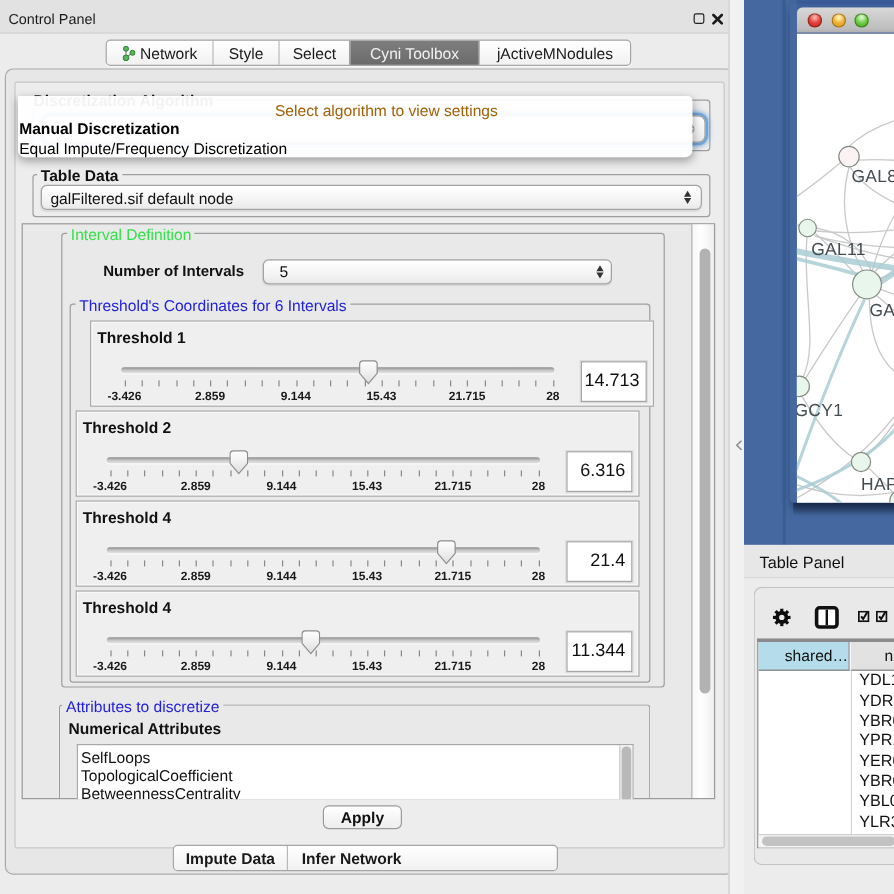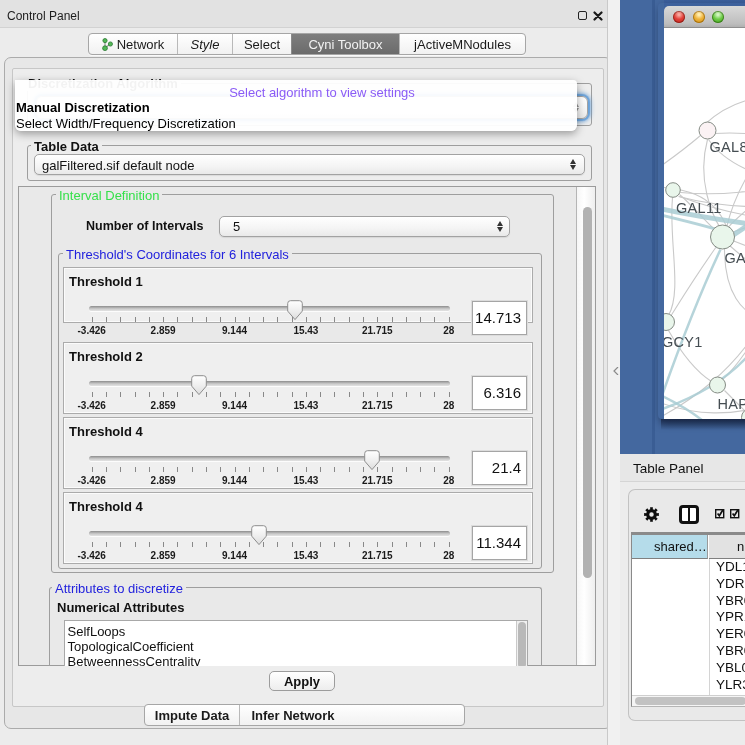--- a/index.html
+++ b/index.html
@@ -37,21 +37,21 @@
 <div class="abs" style="left:88px; top:33px; width:438px; height:22px; display:flex; background:linear-gradient(#ffffff,#f1f1f1); border:1px solid #a6a6a6; border-radius:4px; box-shadow:0 1px 0 rgba(255,255,255,0.7);">
   <div class="seg" style="width:88px; border-left:none;">
     <svg width="11" height="13" viewBox="0 0 11 13" style="margin-right:4px;">
         <path d="M3 3 L3 10 M3.8 9.3 L7.6 6.6" stroke="#8a8a8a" stroke-width="1.1" fill="none"></path>
         <circle cx="3" cy="2.6" r="2.1" fill="#53b857" stroke="#2c7a33" stroke-width="0.8"></circle>
         <circle cx="3" cy="10.2" r="2.4" fill="#53b857" stroke="#2c7a33" stroke-width="0.8"></circle>
         <circle cx="8.4" cy="6" r="2.1" fill="#53b857" stroke="#2c7a33" stroke-width="0.8"></circle>
       </svg>
     Network
   </div>
-  <div class="seg" style="width:55px;font-style:italic;">Style</div>
+  <div class="seg" style="width:55px;">Style</div>
   <div class="seg" style="width:59px;">Select</div>
   <div class="seg" style="width:108px; background:linear-gradient(#7e7e7e,#6b6b6b); color:#f2f2f2; border-left:1px solid #8a8a8a;">Cyni Toolbox</div>
   <div class="seg" style="width:126px;">jActiveMNodules</div>
 </div>
 
 <div class="abs" style="left:4px; top:57px; width:608px; height:672px; background:#e7e7e7; border:1px solid #ababab; border-radius:7px;"></div>
 
 <div class="abs" style="left:12px; top:68px; width:592px; height:639px; background:#ededed; border:1px solid #c7c7c7; border-radius:2px;"></div>
 
 <div class="grp" style="left:27px; top:83px; width:565px; height:43px;"></div>
@@ -84,21 +84,21 @@
 <div class="combo abs" style="left:219px; top:216px; width:291px; height:21px;"></div>
 <div class="abs" style="left:233px; top:219px; font-size:13px; color:#111;">5</div>
 <div class="updown" style="left:497px; top:221px; height:11px;">
     <div class="up"></div>
     <div class="dn"></div>
   </div>
 
 <div class="grp" style="left:58px; top:253px; width:484px; height:316px;"></div>
 <div class="grplabel" style="left:63px; top:247px; color:#2222dd; background:#e9e9e9;">Threshold's Coordinates for 6 Intervals</div>
 
-<div class="tbox" style="left:63px; top:267px; width:470px; height:56px; box-shadow:inset 0 0 0 1px #fbfbfb;">
+<div class="tbox" style="left:75px; top:267px; width:470px; height:72px; box-shadow:inset 0 0 0 1px #fbfbfb;">
   <div style="position:absolute; left:5px; top:6px; font-size:13px; font-weight:bold; color:#111;">Threshold 1</div>
   <div style="position:absolute; left:24.5px; top:38px; width:361px; height:4.5px; border-radius:3px; background:linear-gradient(#8c8c8c,#c9c9c9 55%,#e3e3e3); box-shadow:0 1px 0 rgba(255,255,255,0.8);"></div>
   <div style="position:absolute; left:27.70px; top:49px; width:1px; height:5px; background:#888;"></div>
     <div style="position:absolute; left:41.98px; top:49px; width:1px; height:5px; background:#888;"></div>
     <div style="position:absolute; left:56.26px; top:49px; width:1px; height:5px; background:#888;"></div>
     <div style="position:absolute; left:70.54px; top:49px; width:1px; height:5px; background:#888;"></div>
     <div style="position:absolute; left:84.82px; top:49px; width:1px; height:5px; background:#888;"></div>
     <div style="position:absolute; left:99.10px; top:49px; width:1px; height:5px; background:#888;"></div>
     <div style="position:absolute; left:113.38px; top:49px; width:1px; height:5px; background:#888;"></div>
     <div style="position:absolute; left:127.66px; top:49px; width:1px; height:5px; background:#888;"></div>
@@ -290,23 +290,23 @@
 </div>
 
 <div class="abs" style="left:269px; top:671px; width:66px; height:20px; background:linear-gradient(#ffffff,#ededed); border:1px solid #9c9c9c; border-radius:5px; display:flex; align-items:center; justify-content:center; font-size:13px; font-weight:bold; color:#111;">Apply</div>
 
 <div class="abs" style="left:144px; top:704px; width:321px; height:22px; display:flex; background:linear-gradient(#ffffff,#f1f1f1); border:1px solid #a6a6a6; border-radius:4px;">
   <div class="seg" style="width:94px; border-left:none; font-weight:bold;">Impute Data</div>
   <div class="seg" style="width:107px; font-weight:bold;">Infer Network</div>
 </div>
 
 <div class="abs" style="left:15px; top:80px; width:562px; height:50.5px; background:rgba(255,255,255,0.95); border-radius:0 4px 6px 6px; box-shadow:0 3px 8px rgba(0,0,0,0.35);"></div>
-<div class="abs" style="left:15px; top:85px; width:614px; text-align:center; font-size:13px; color:#8b5cf6;">Select algorithm to view settings</div>
+<div class="abs" style="left:15px; top:85px; width:614px; text-align:center; font-size:13px; color:#a16207;">Select algorithm to view settings</div>
 <div class="abs" style="left:16px; top:100px; font-size:13px; font-weight:bold; color:#000;">Manual Discretization</div>
-<div class="abs" style="left:16px; top:116px; font-size:13px; color:#000;">Select Width/Frequency Discretization</div>
+<div class="abs" style="left:16px; top:116px; font-size:13px; color:#000;">Equal Impute/Frequency Discretization</div>
 
 <div class="abs" style="left:607px; top:0; width:13px; height:745px; background:#f1f1f1; border-left:1px solid #c9c9c9;"></div>
 <svg class="abs" style="left:613px; top:367px;" width="6" height="8" viewBox="0 0 6 8">
     <path d="M5 0 L1 4 L5 8" stroke="#8a8a8a" stroke-width="1.2" fill="none"></path>
   </svg>
 
 <div class="abs" style="left:620px; top:0; width:125px; height:455px; background:#44689f;"></div>
 
 <div class="abs" style="left:620px; top:0; width:125px; height:455px; overflow:hidden;margin-left:32px;">
   <div style="position:absolute; left:0; top:0; width:125px; height:455px; background:linear-gradient(90deg,#3a5d94 0px,#3a5d94 2.5px,#44689f 3px), linear-gradient(180deg,#3c5f9c,#44689f 20px); background-size:12px 100%,100% 100%; background-repeat:no-repeat;"></div>

